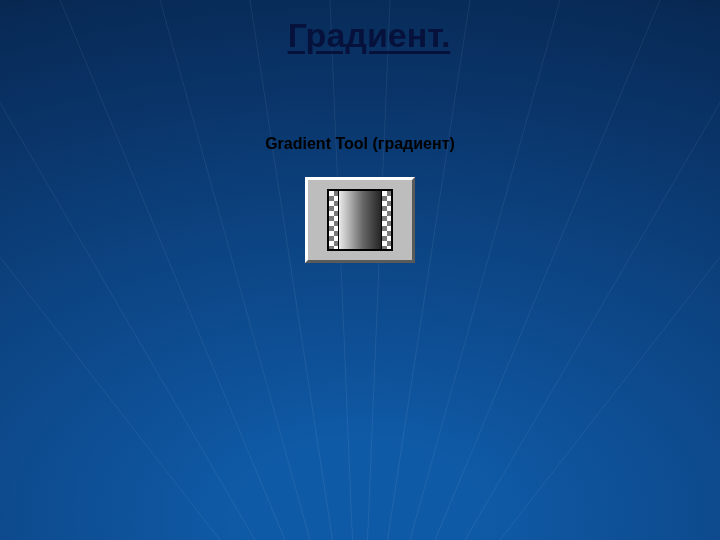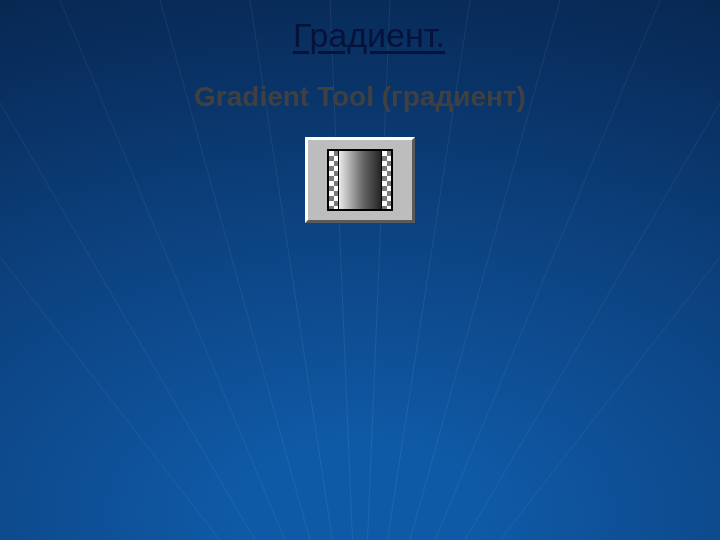--- a/index.html
+++ b/index.html
@@ -14,34 +14,34 @@
                 #0a356a 70%, #082b58 88%, #072347 100%);
     position: relative;
   }
   
   .rays { position: absolute; inset: 0; pointer-events: none; }
   .rays line { stroke: rgba(255,255,255,0.07); stroke-width: 1; }
   .content { position: relative; z-index: 2; }
   .title {
     text-align: center;
     font-size: 34px;
-    font-weight: normal;
+    font-weight: bold;
     color: #06123b;
     padding-top: 16px;
     text-decoration: underline;
     text-underline-offset: 4px;
     text-decoration-thickness: 3px;
     padding-left: 18px;
   }
   .subtitle {
     text-align: center;
-    font-size: 28px;
+    font-size: 16px;
     font-weight: bold;
-    color: #404040;
-    margin-top: 26px;
+    color: #000000;
+    margin-top: 80px;
   }
   .iconwrap {
     display: flex;
     justify-content: center;
     margin-top: 24px;
   }
   .tool-button {
     width: 110px;
     height: 86px;
     background: #bdbdbd;

